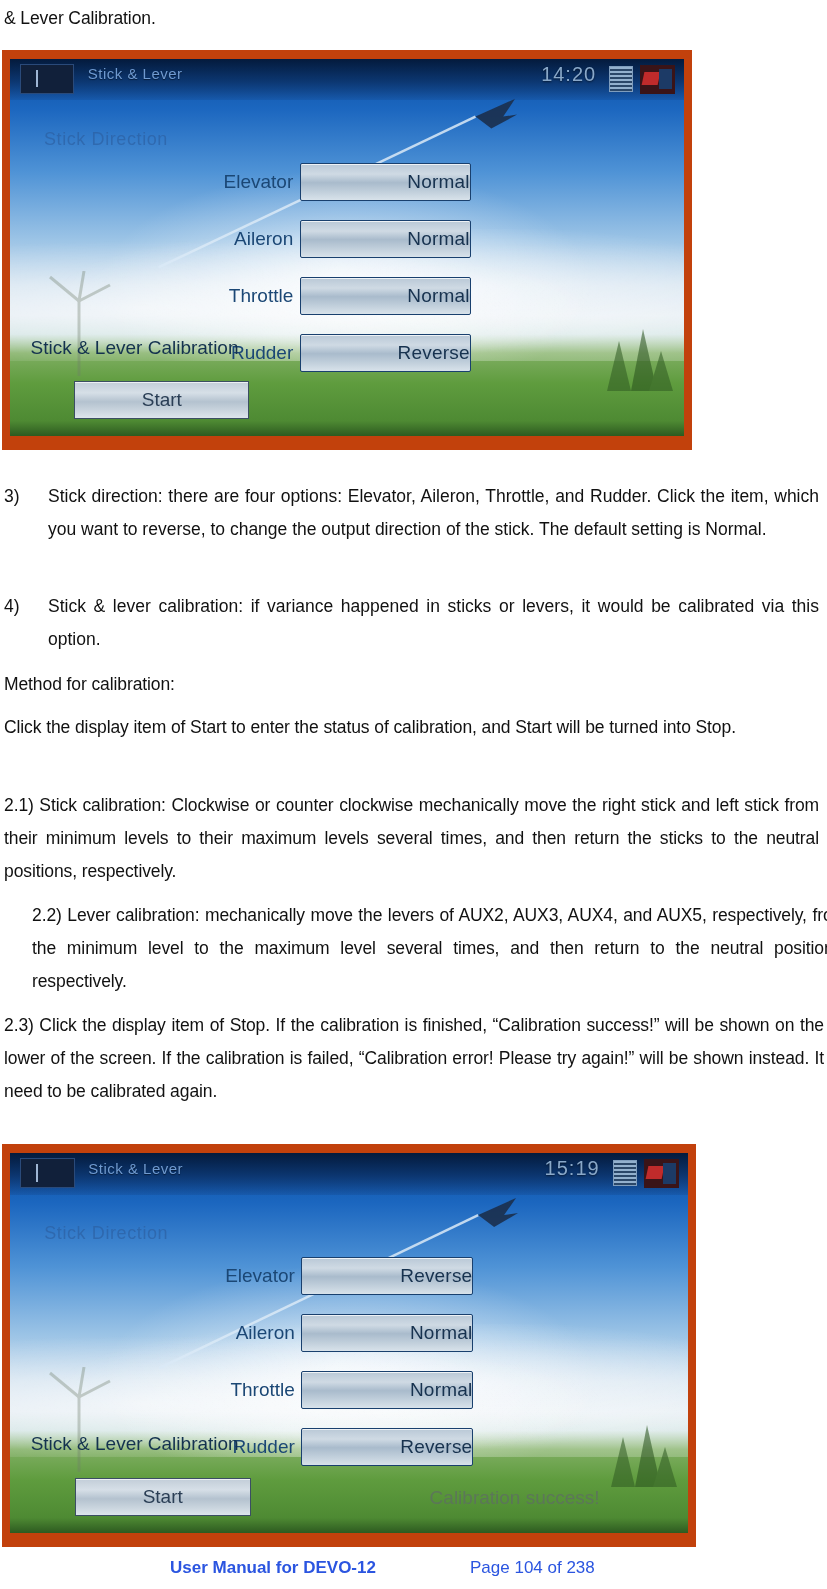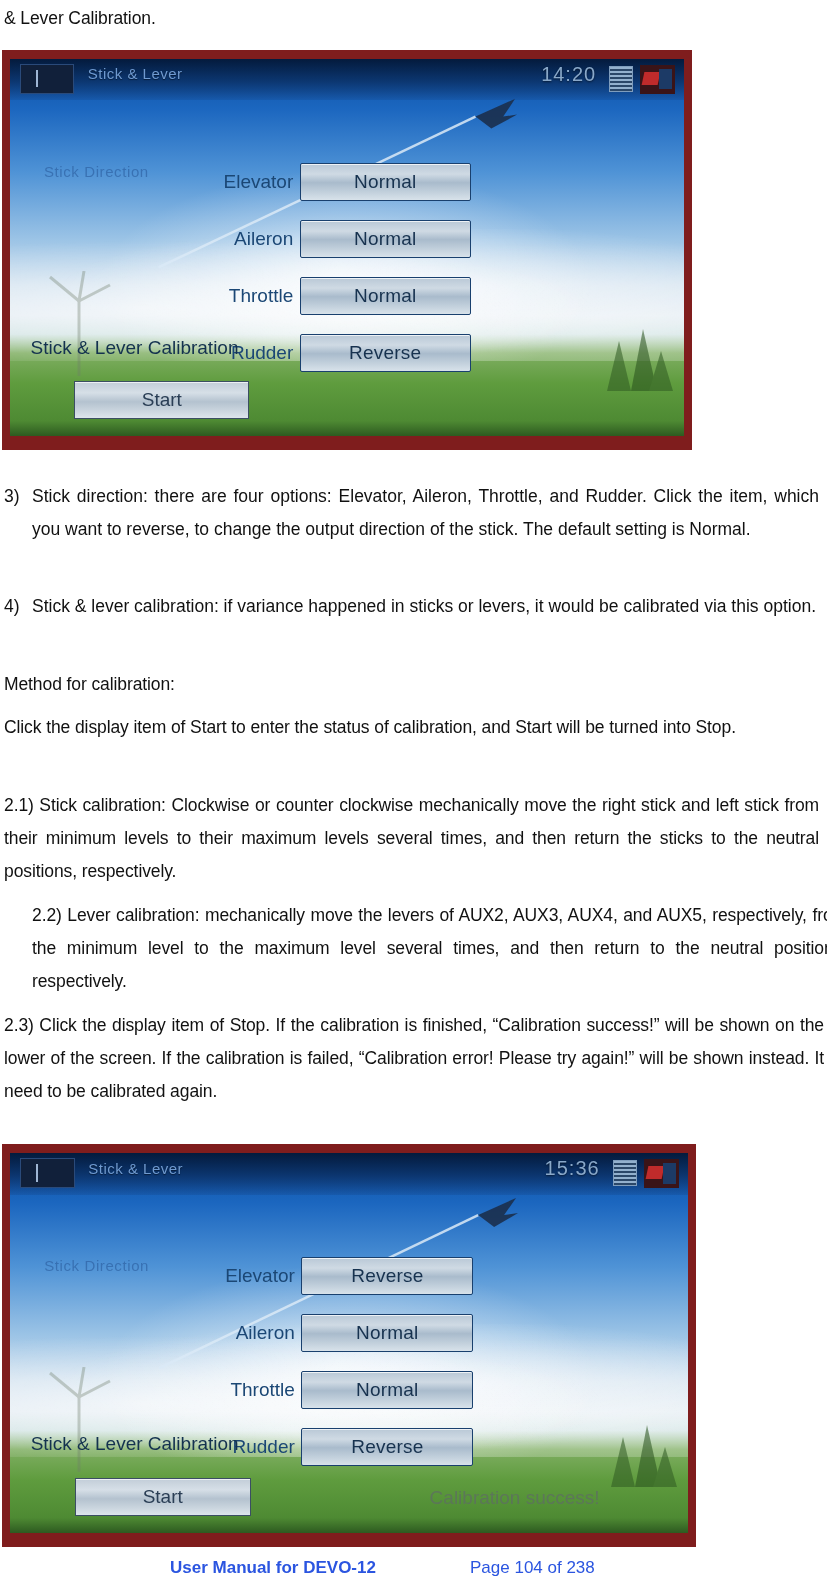--- a/index.html
+++ b/index.html
@@ -39,29 +39,29 @@
     color: #111;
   }
   .hang .num {
     position: absolute;
     left: 0;
     top: 0;
     width: 34px;
   }
   .hang .body {
     display: block;
-    margin-left: 28px;
+    margin-left: 44px;
     text-align: justify;
     text-align-last: left;
   }
 
   
   .shot {
     position: absolute;
-    background: #7f1d1d;
+    background: #c2410c;
     overflow: hidden;
     box-sizing: border-box;
     text-decoration: underline;
   }
   .shot-inner {
     position: absolute;
     left: 1.2%;
     top: 2.2%;
     right: 1.2%;
     bottom: 3.5%;
@@ -185,26 +185,25 @@
     position: absolute;
     right: 8%; top: 15%;
     width: 38%; height: 70%;
     background: #1c3a66;
   }
 
   .sd-label {
     position: absolute;
     left: 5%;
     top: 18.5%;
-    font-size: 15px;
+    font-size: 18px;
     color: #2b5d9e;
     opacity: .62;
     filter: blur(0.45px);
     letter-spacing: .6px;
-    margin-top: 34px;
   }
 
   .rows {
     position: absolute;
     left: 0; right: 0;
     top: 27%;
     margin-left: 28px;
   }
   .row {
     position: relative;
@@ -226,21 +225,21 @@
     width: 26.5%;
     top: 2px;
     height: 38px;
     border: 1.5px solid #19406e;
     border-radius: 2px;
     background: linear-gradient(to bottom, #b9c8d6 0%, #cfdae4 28%, #a9bbcc 52%, #c2d0dc 78%, #d8e2ea 100%);
     box-shadow: inset 0 1px 0 rgba(255,255,255,.75);
     box-sizing: border-box;
     display: flex;
     align-items: center;
-    justify-content: center;
+    justify-content: flex-end;
   }
   .row-btn span {
     font-size: 19px;
     color: #17324f;
     filter: blur(0.22px);
     letter-spacing: .2px;
   }
 
   .cal-label {
     position: absolute;
@@ -435,21 +434,21 @@
 
       <svg class="trees" viewBox="0 0 90 90">
         <path d="M20 90 L32 40 L44 90 Z" fill="#2f5a22"></path>
         <path d="M44 90 L56 28 L70 90 Z" fill="#27501c"></path>
         <path d="M62 90 L74 50 L86 90 Z" fill="#2f5a22"></path>
       </svg>
 
       <div class="statusbar">
         <div class="sb-icon"></div>
         <div class="sb-title">Stick &amp; Lever</div>
-        <div class="sb-time">15:36</div>
+        <div class="sb-time">15:19</div>
         <div class="sb-batt"></div>
         <div class="sb-rf"></div>
       </div>
 
       <div class="sd-label">Stick Direction</div>
 
       <div class="rows">
         <div class="row">
           <div class="row-label">Elevator</div>
           <div class="row-btn">

